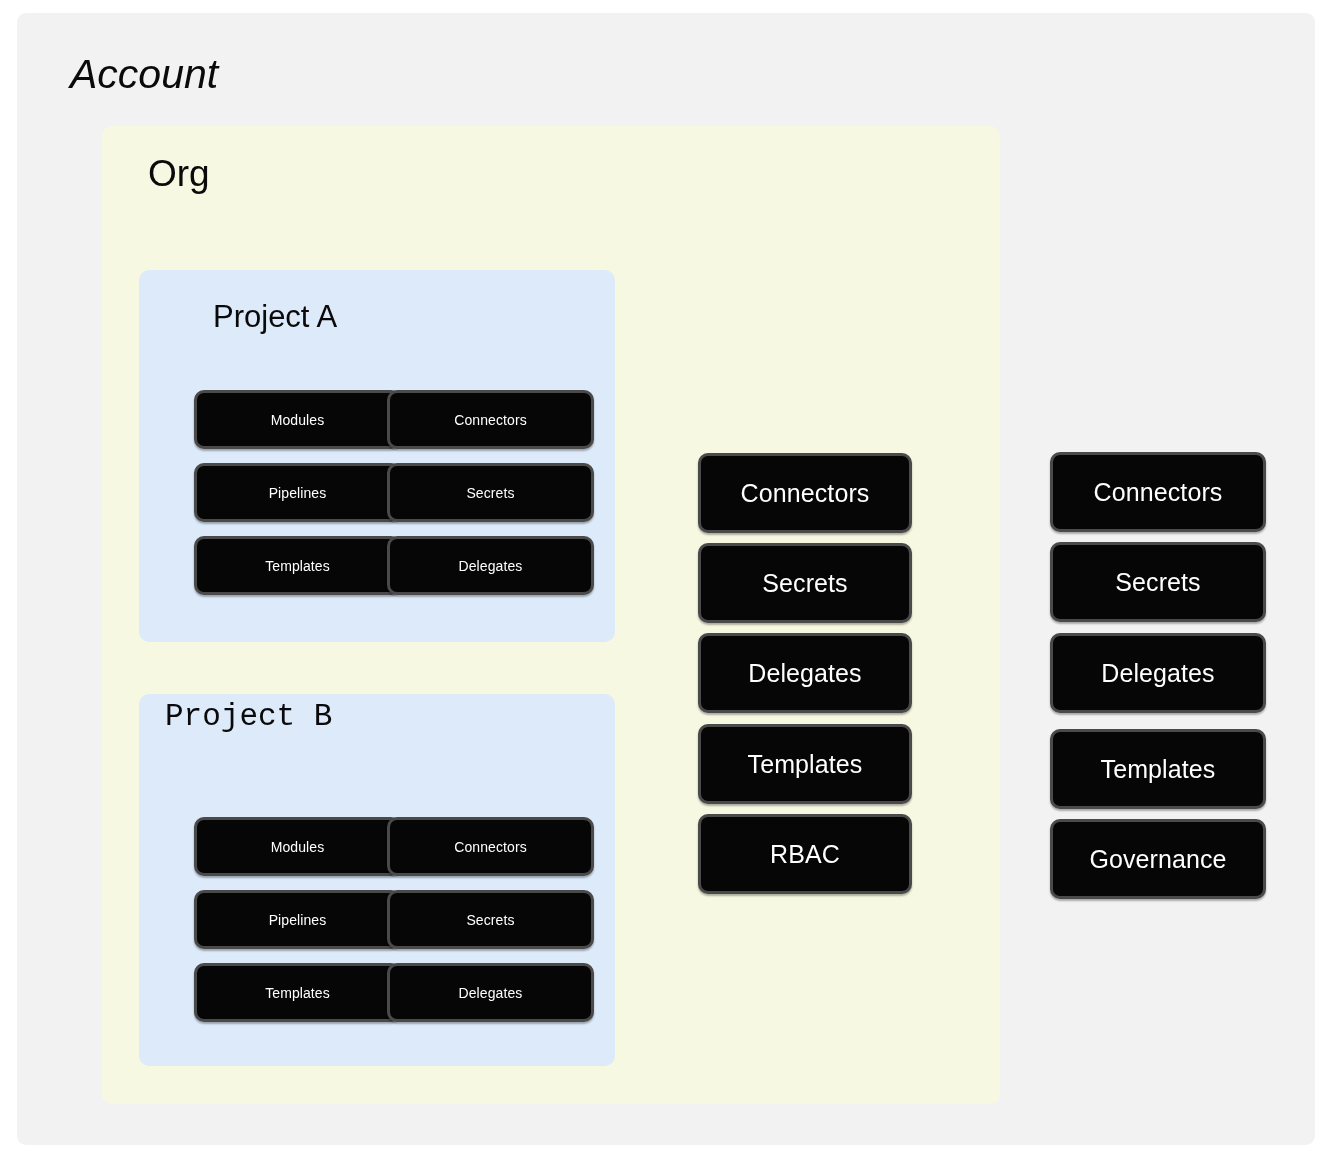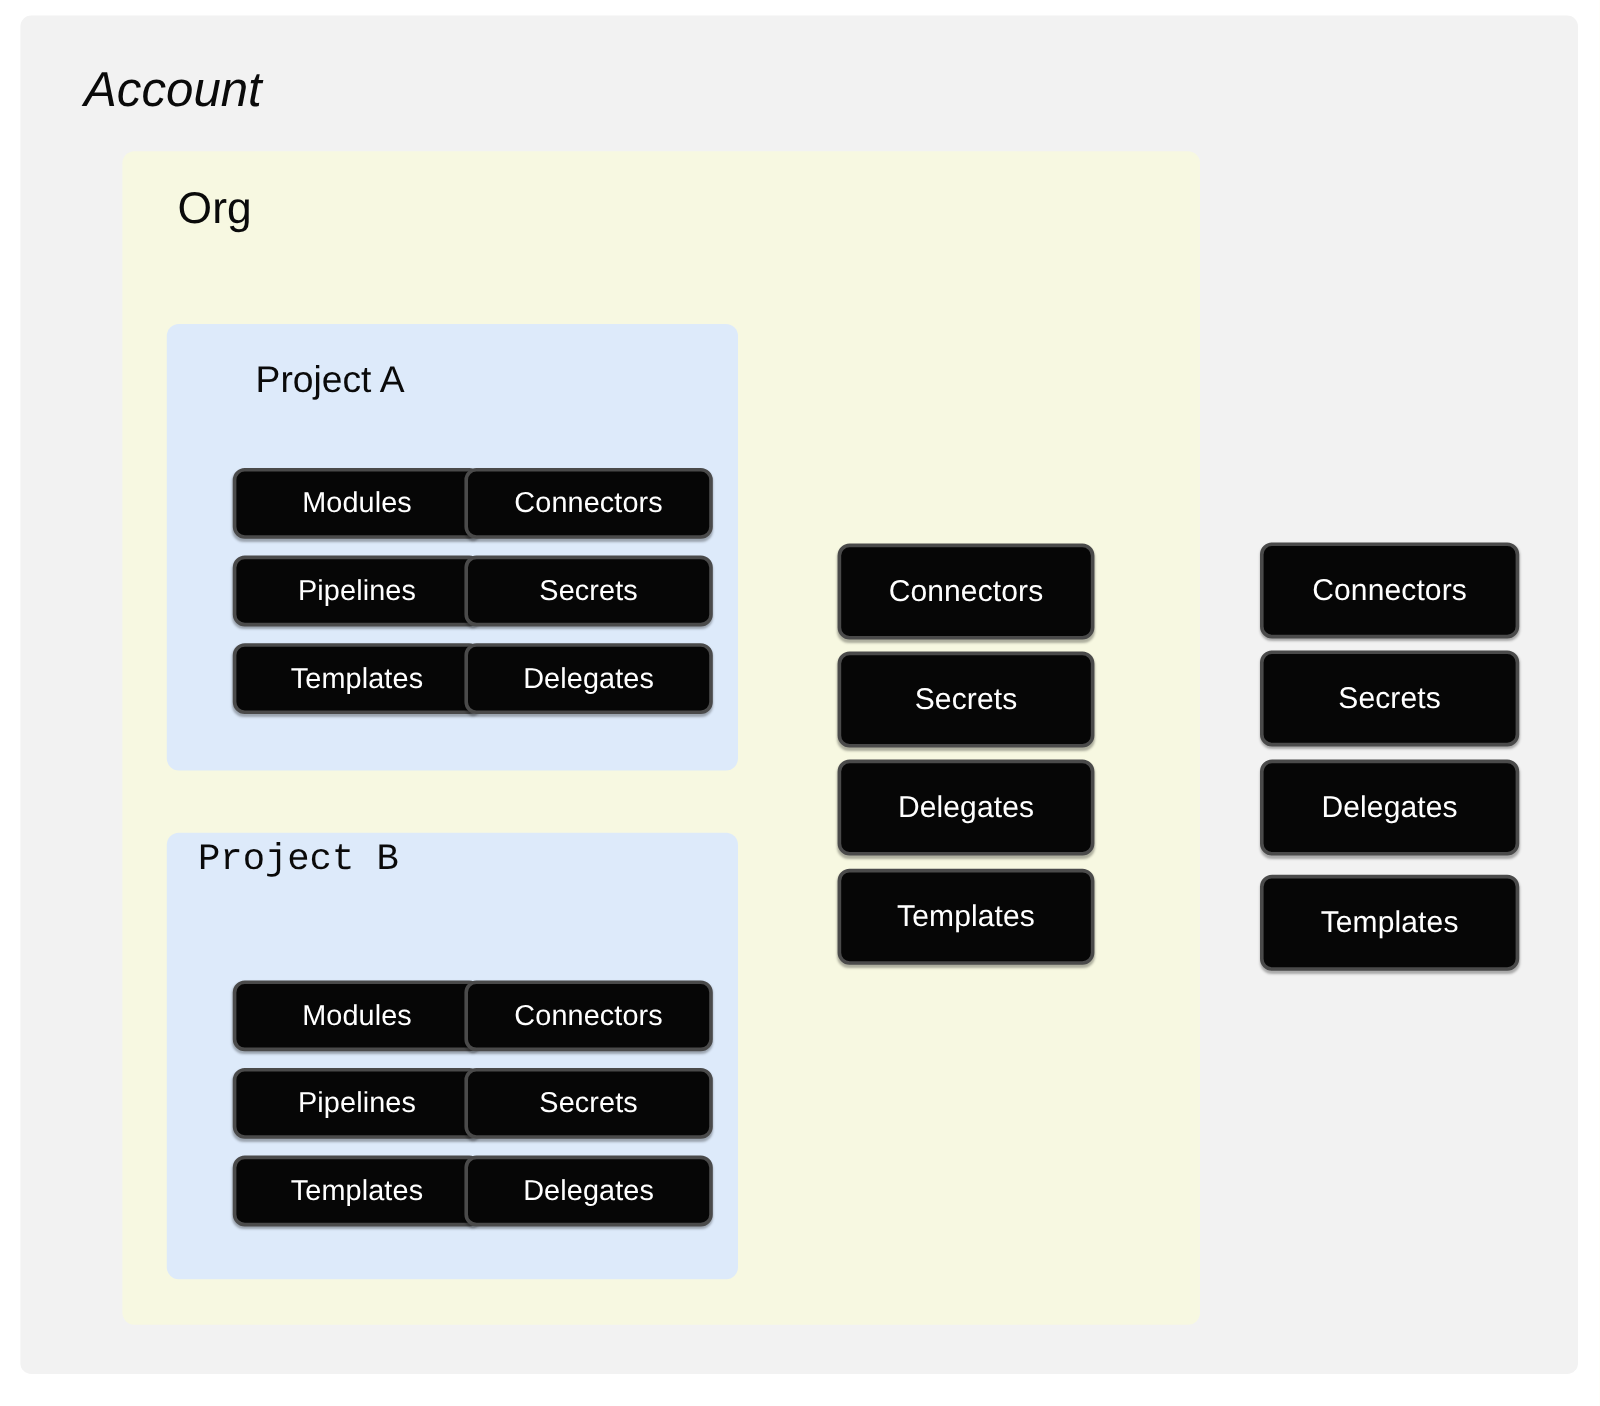--- a/index.html
+++ b/index.html
@@ -88,21 +88,21 @@
     justify-content: center;
     text-align: center;
     box-shadow: 0 2px 2px rgba(0,0,0,0.30);
     letter-spacing: 0.1px;
   }
 
   
   .node.small {
     width: 207px;
     height: 59px;
-    font-size: 24px;
+    font-size: 14px;
   }
   
   .node.mid {
     width: 214px;
     height: 80px;
     font-size: 25px;
   }
   
   .node.acct {
     width: 216px;
@@ -168,19 +168,21 @@
   <div class="node small col-left pb-r3">Templates</div>
 
   <div class="node small col-right pb-r1">Connectors</div>
   <div class="node small col-right pb-r2">Secrets</div>
   <div class="node small col-right pb-r3">Delegates</div>
 
   <div class="node mid col-mid m-r1">Connectors</div>
   <div class="node mid col-mid m-r2">Secrets</div>
   <div class="node mid col-mid m-r3">Delegates</div>
   <div class="node mid col-mid m-r4">Templates</div>
+  <div class="node mid col-mid m-r5">RBAC</div>
 
   <div class="node acct col-acct a-r1">Connectors</div>
   <div class="node acct col-acct a-r2">Secrets</div>
   <div class="node acct col-acct a-r3">Delegates</div>
   <div class="node acct col-acct a-r4">Templates</div>
+  <div class="node acct col-acct a-r5">Governance</div>
 
 </div>
 
 </body></html>

